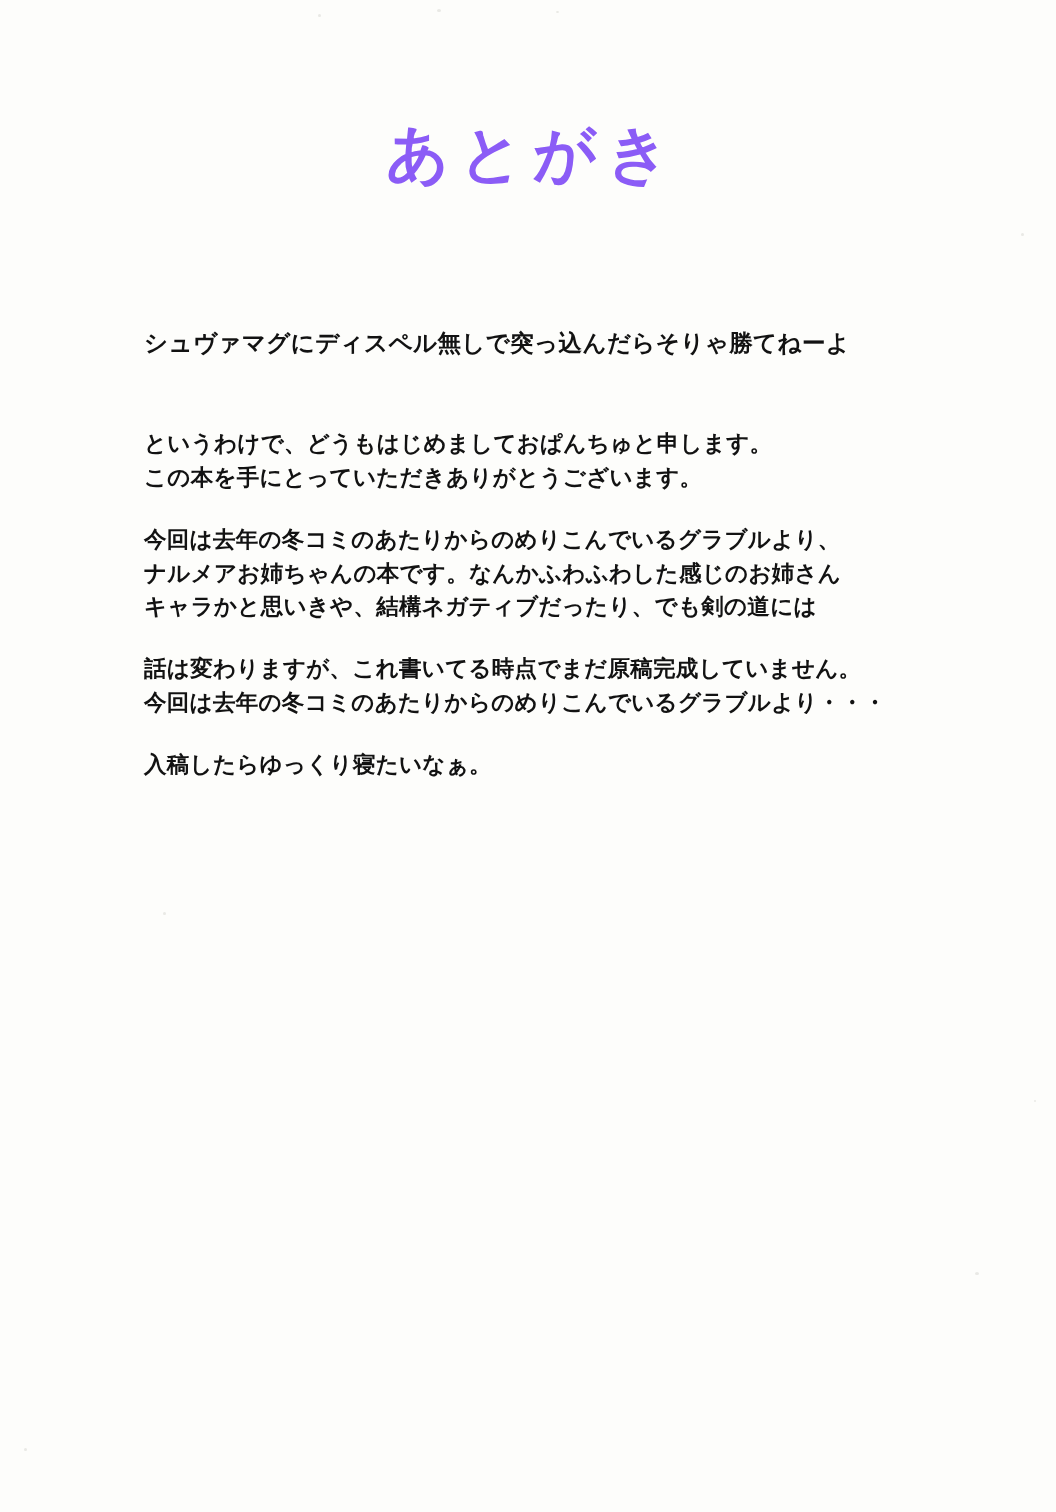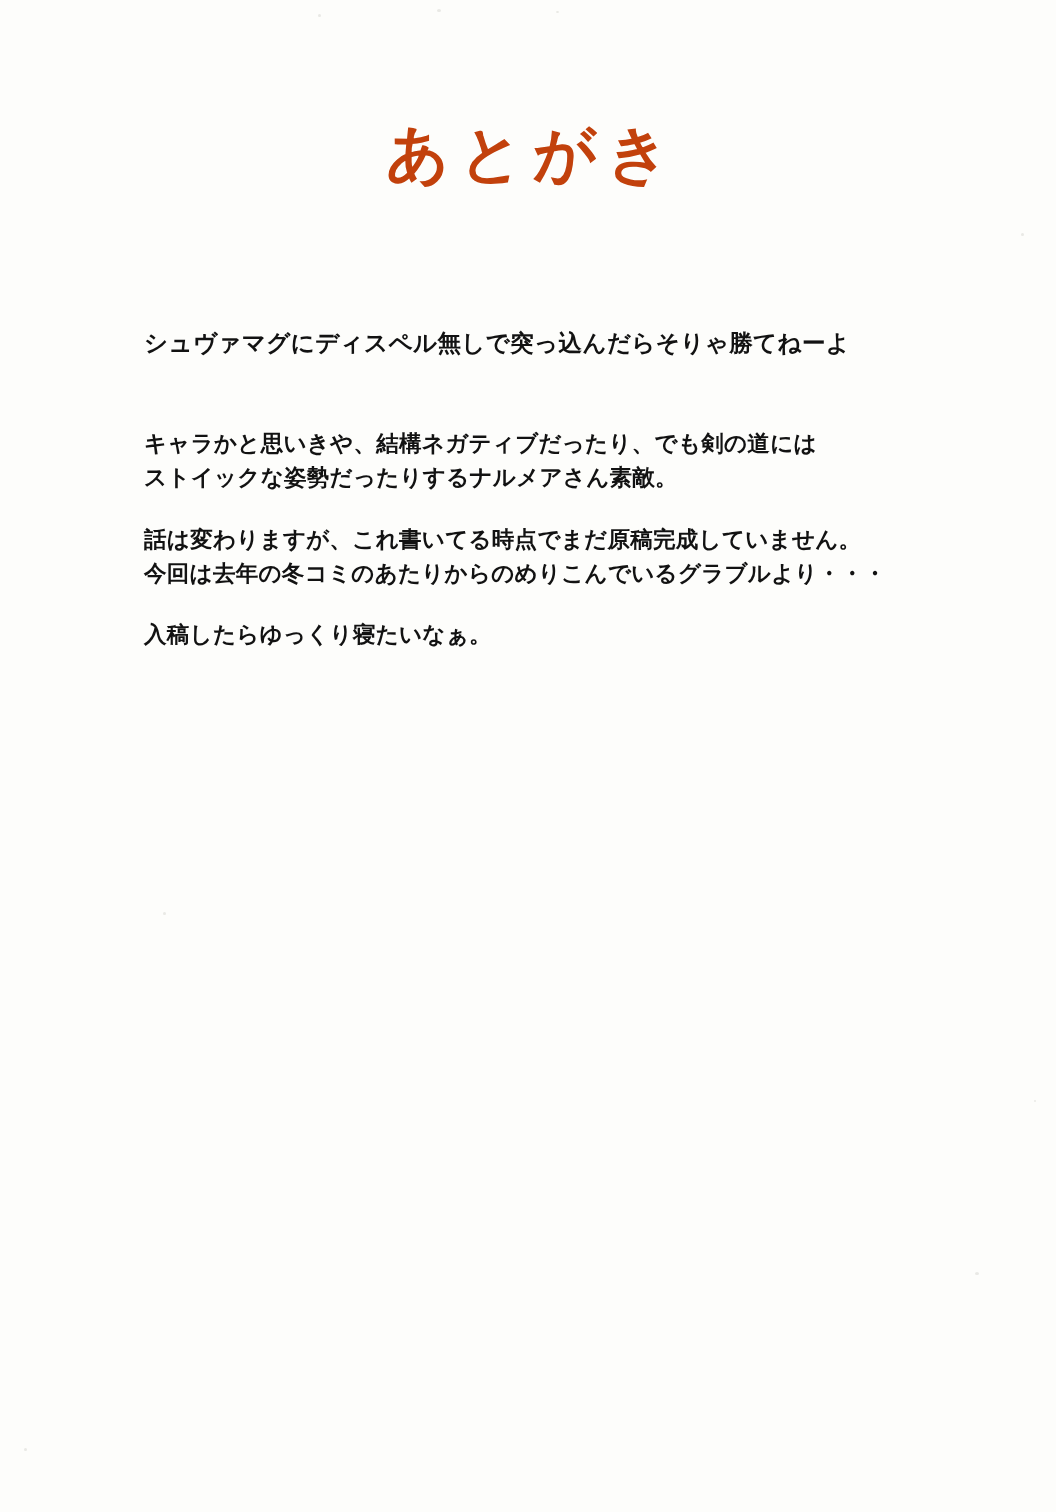--- a/index.html
+++ b/index.html
@@ -33,21 +33,21 @@
   .title {
     position: absolute;
     top: 112px;
     left: 0;
     width: 100%;
     text-align: center;
     font-family: "DejaVu Sans", sans-serif;
     font-weight: bold;
     font-size: 62px;
     letter-spacing: 10px;
-    color: #c2410c;
+    color: #8b5cf6;
     text-indent: 10px;
   }
 
   .body-block {
     position: absolute;
     left: 144px;
     top: 326px;
     width: 830px;
   }
 
@@ -87,24 +87,29 @@
   <span class="speck" style="left:975px;  top:1272px;width:4px;  height:3px;"></span>
   <span class="speck" style="left:24px;   top:1448px;width:3px;  height:3px;"></span>
   <span class="speck" style="left:1034px; top:1100px;width:2px;  height:2px;"></span>
 
   <div class="title">あとがき</div>
 
   <div class="body-block">
 
     <p class="lead">シュヴァマグにディスペル無しで突っ込んだらそりゃ勝てねーよ</p>
 
+    <p class="para">
+      <span class="ln">というわけで、どうもはじめましておぱんちゅと申します。</span>
+      <span class="ln">この本を手にとっていただきありがとうございます。</span>
+    </p>
 
     <p class="para">
+      <span class="ln">今回は去年の冬コミのあたりからのめりこんでいるグラブルより、</span>
+      <span class="ln">ナルメアお姉ちゃんの本です。なんかふわふわした感じのお姉さん</span>
       <span class="ln">キャラかと思いきや、結構ネガティブだったり、でも剣の道には</span>
-      <span class="ln">ストイックな姿勢だったりするナルメアさん素敵。</span>
     </p>
 
     <p class="para">
       <span class="ln">話は変わりますが、これ書いてる時点でまだ原稿完成していません。</span>
       <span class="ln">今回は去年の冬コミのあたりからのめりこんでいるグラブルより・・・</span>
     </p>
 
     <p class="para">
       <span class="ln">入稿したらゆっくり寝たいなぁ。</span>
     </p>

